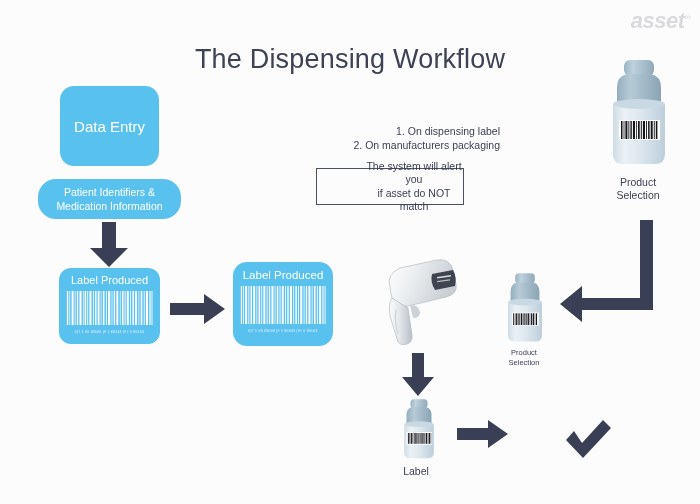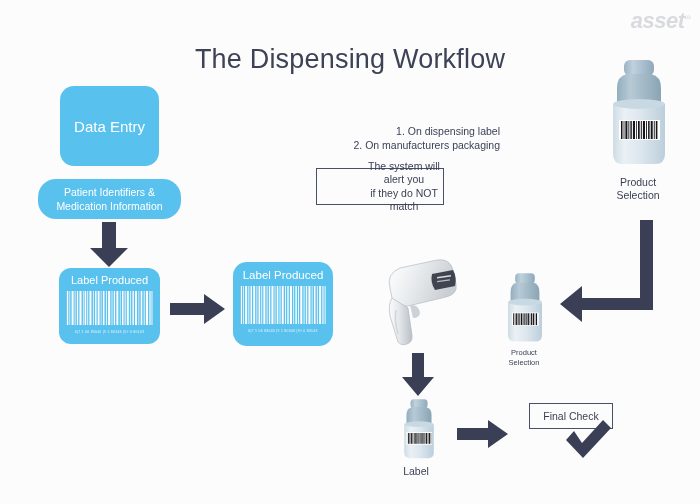--- a/index.html
+++ b/index.html
@@ -110,21 +110,21 @@
   #scan-list{
     left:305px;top:124px;width:195px;
     text-align:right;
     font-size:10.5px;
     line-height:14px;
     color:#3b3f55;
   }
 
   
   #alert-box{
-    left:316px;top:168px;width:128px;height:37px;
+    left:316px;top:168px;width:148px;height:37px;
     border:1.3px solid #4a4f68;
     background:#fcfcfc;
     display:flex;align-items:center;justify-content:center;
     text-align:center;
     font-size:10.5px;
     line-height:13.5px;
     box-sizing:border-box;
     padding-left:48px;
   }
 
@@ -271,21 +271,21 @@
   </div>
 
   <div class="abs" id="scan-list">
     <div>1. On dispensing label</div>
     <div>2. On manufacturers packaging</div>
   </div>
 
   <div class="abs" id="alert-box">
     <span>
       <span>The system will alert you</span><br>
-      <span>if they do NOT match</span>
+      <span>if asset do NOT match</span>
     </span>
   </div>
 
   <svg class="abs" style="left:600px;top:58px;" width="78" height="116" viewBox="0 0 78 116">
     <defs>
       <linearGradient id="bodyG" x1="0" y1="0" x2="1" y2="0">
         <stop offset="0" stop-color="#cfdce4"></stop>
         <stop offset="0.22" stop-color="#eaf1f5"></stop>
         <stop offset="0.55" stop-color="#dbe6ed"></stop>
         <stop offset="1" stop-color="#bccedb"></stop>
@@ -420,20 +420,17 @@
       <rect x="56.7" y="61.5" width="1.7" height="19"></rect>
         <rect x="59.5" y="61.5" width="1" height="19"></rect>
     </g>
   </svg>
   <div class="abs caption" id="cap-label">Label</div>
 
   <svg class="arrow" style="left:457px;top:420px;" width="52" height="28" viewBox="0 0 52 28">
     <polygon points="0,8 31,8 31,0 51,14 31,28 31,20 0,20" fill="#3b3f55"></polygon>
   </svg>
 
-  <div class="abs" id="final-check-box">
-    <span>Final Check</span>
-  </div>
   <svg class="abs" id="final-check-tick" width="46" height="40" viewBox="0 0 46 40">
     <polygon points="0,20 8,11 16,23 37,0 45,8 17,38" fill="#3b3f55"></polygon>
   </svg>
 
 </div>
 
 </body></html>

